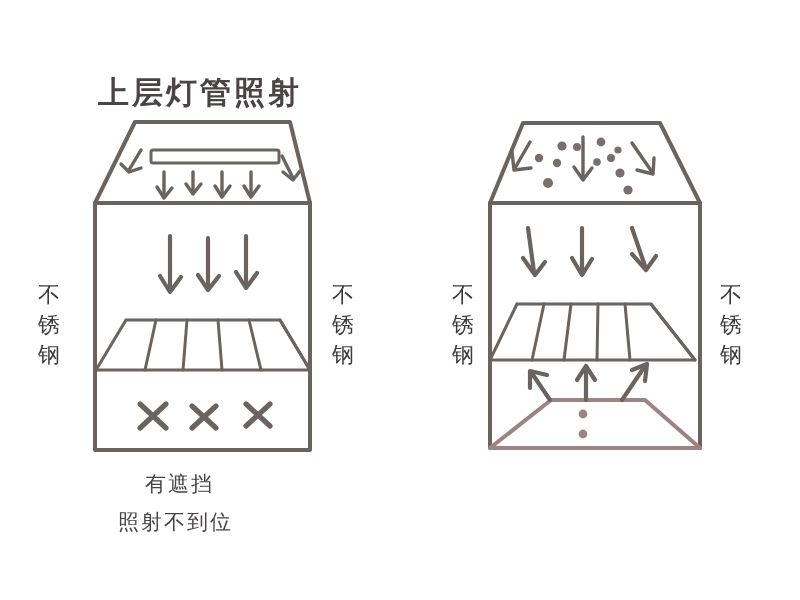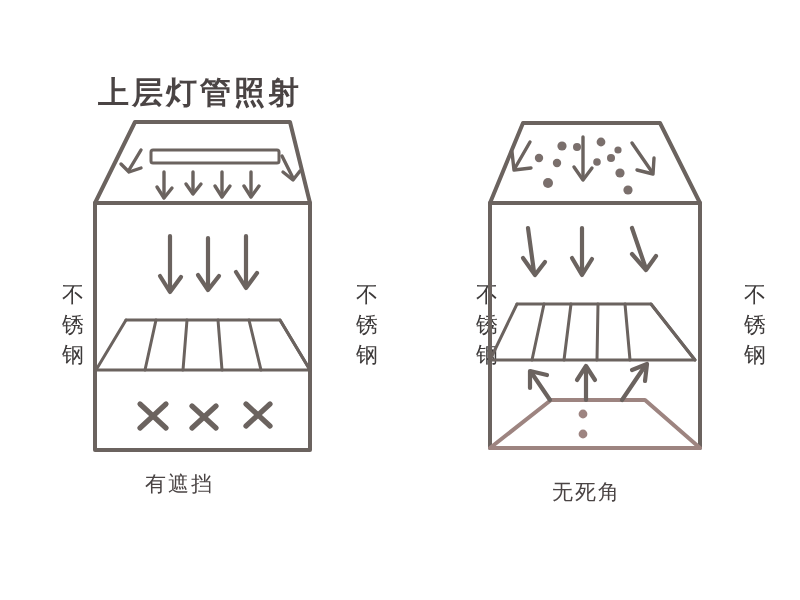--- a/index.html
+++ b/index.html
@@ -36,21 +36,20 @@
 
   .side-label {
     position: absolute;
     font-family: "DejaVu Sans", "Liberation Sans", sans-serif;
     font-size: 22px;
     line-height: 30px;
     color: #3d3a3a;
     width: 26px;
     text-align: center;
     word-break: break-all;
-    margin-left: 24px;
   }
   #label-left-l  { left: 36px;  top: 280px; }
   #label-left-r  { left: 330px; top: 280px; }
   #label-right-l { left: 450px; top: 280px; }
   #label-right-r { left: 718px; top: 280px; }
 
   .caption {
     position: absolute;
     font-family: "DejaVu Sans", "Liberation Sans", sans-serif;
     font-weight: normal;
@@ -82,22 +81,22 @@
   <div class="panel-title" id="title-left">上层灯管照射</div>
 
 
   <div class="side-label" id="label-left-l">不锈钢</div>
   <div class="side-label" id="label-left-r">不锈钢</div>
 
   <div class="side-label" id="label-right-l">不锈钢</div>
   <div class="side-label" id="label-right-r">不锈钢</div>
 
   <div class="caption" id="caption-left-1">有遮挡</div>
-
-  <div class="caption" id="caption-right-1">无死角</div>
+  <div class="caption" id="caption-left-2">照射不到位</div>
+
 
   <svg width="800" height="600" viewBox="0 0 800 600">
 
     <path class="stroke" d="M135,122 L290,122 L310,203 L95,203 Z"></path>
 
     <rect class="stroke-thin" x="151" y="150" width="128" height="13" rx="2"></rect>
 
     <g>
       <path class="arrow" d="M141,150 L129,170"></path>
       <path class="arrow" d="M121,164 L129,172 L141,168"></path>

